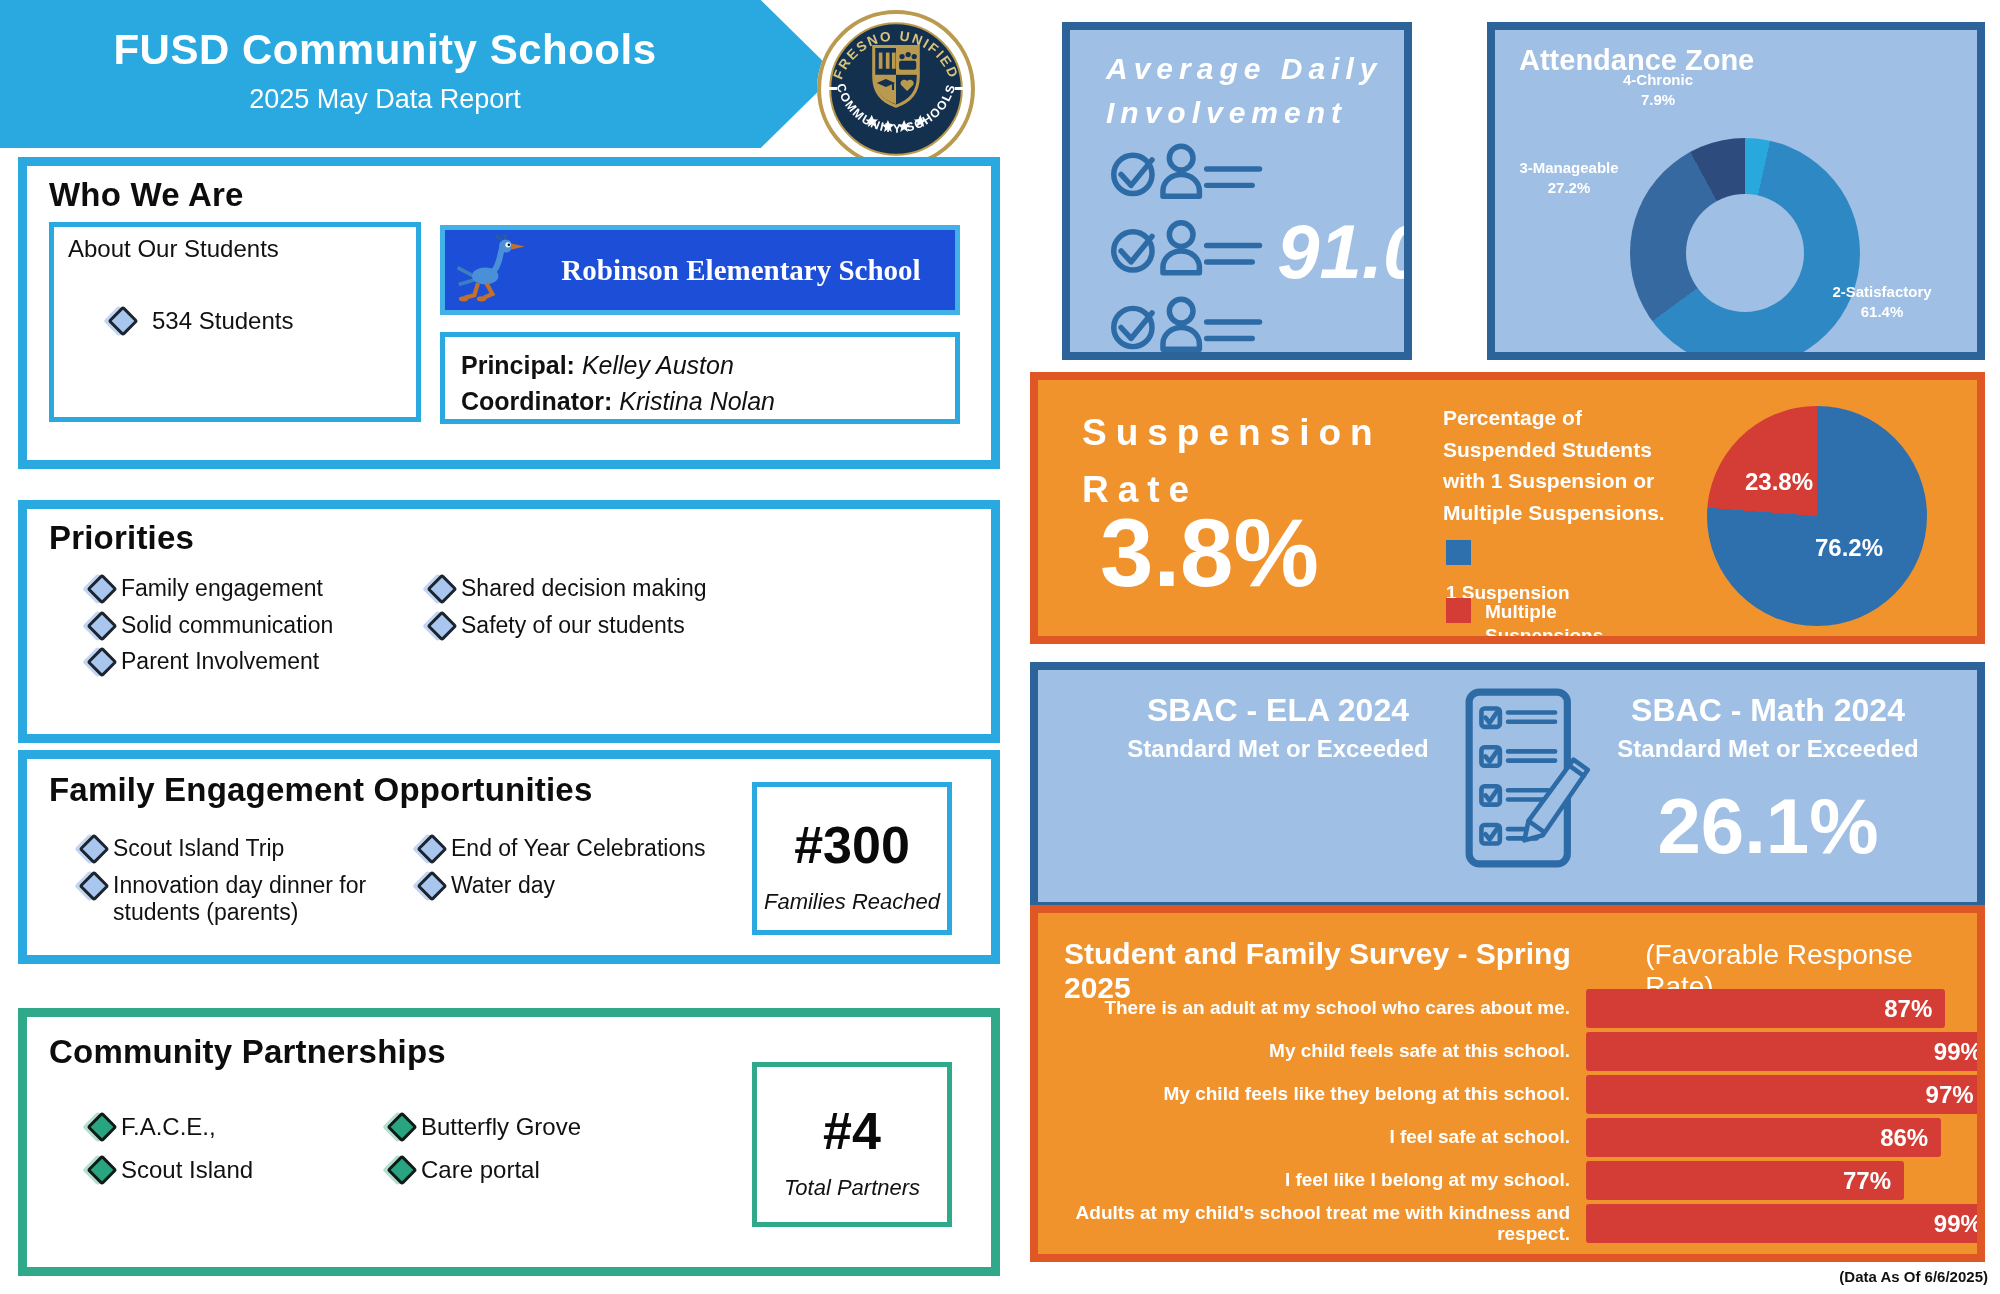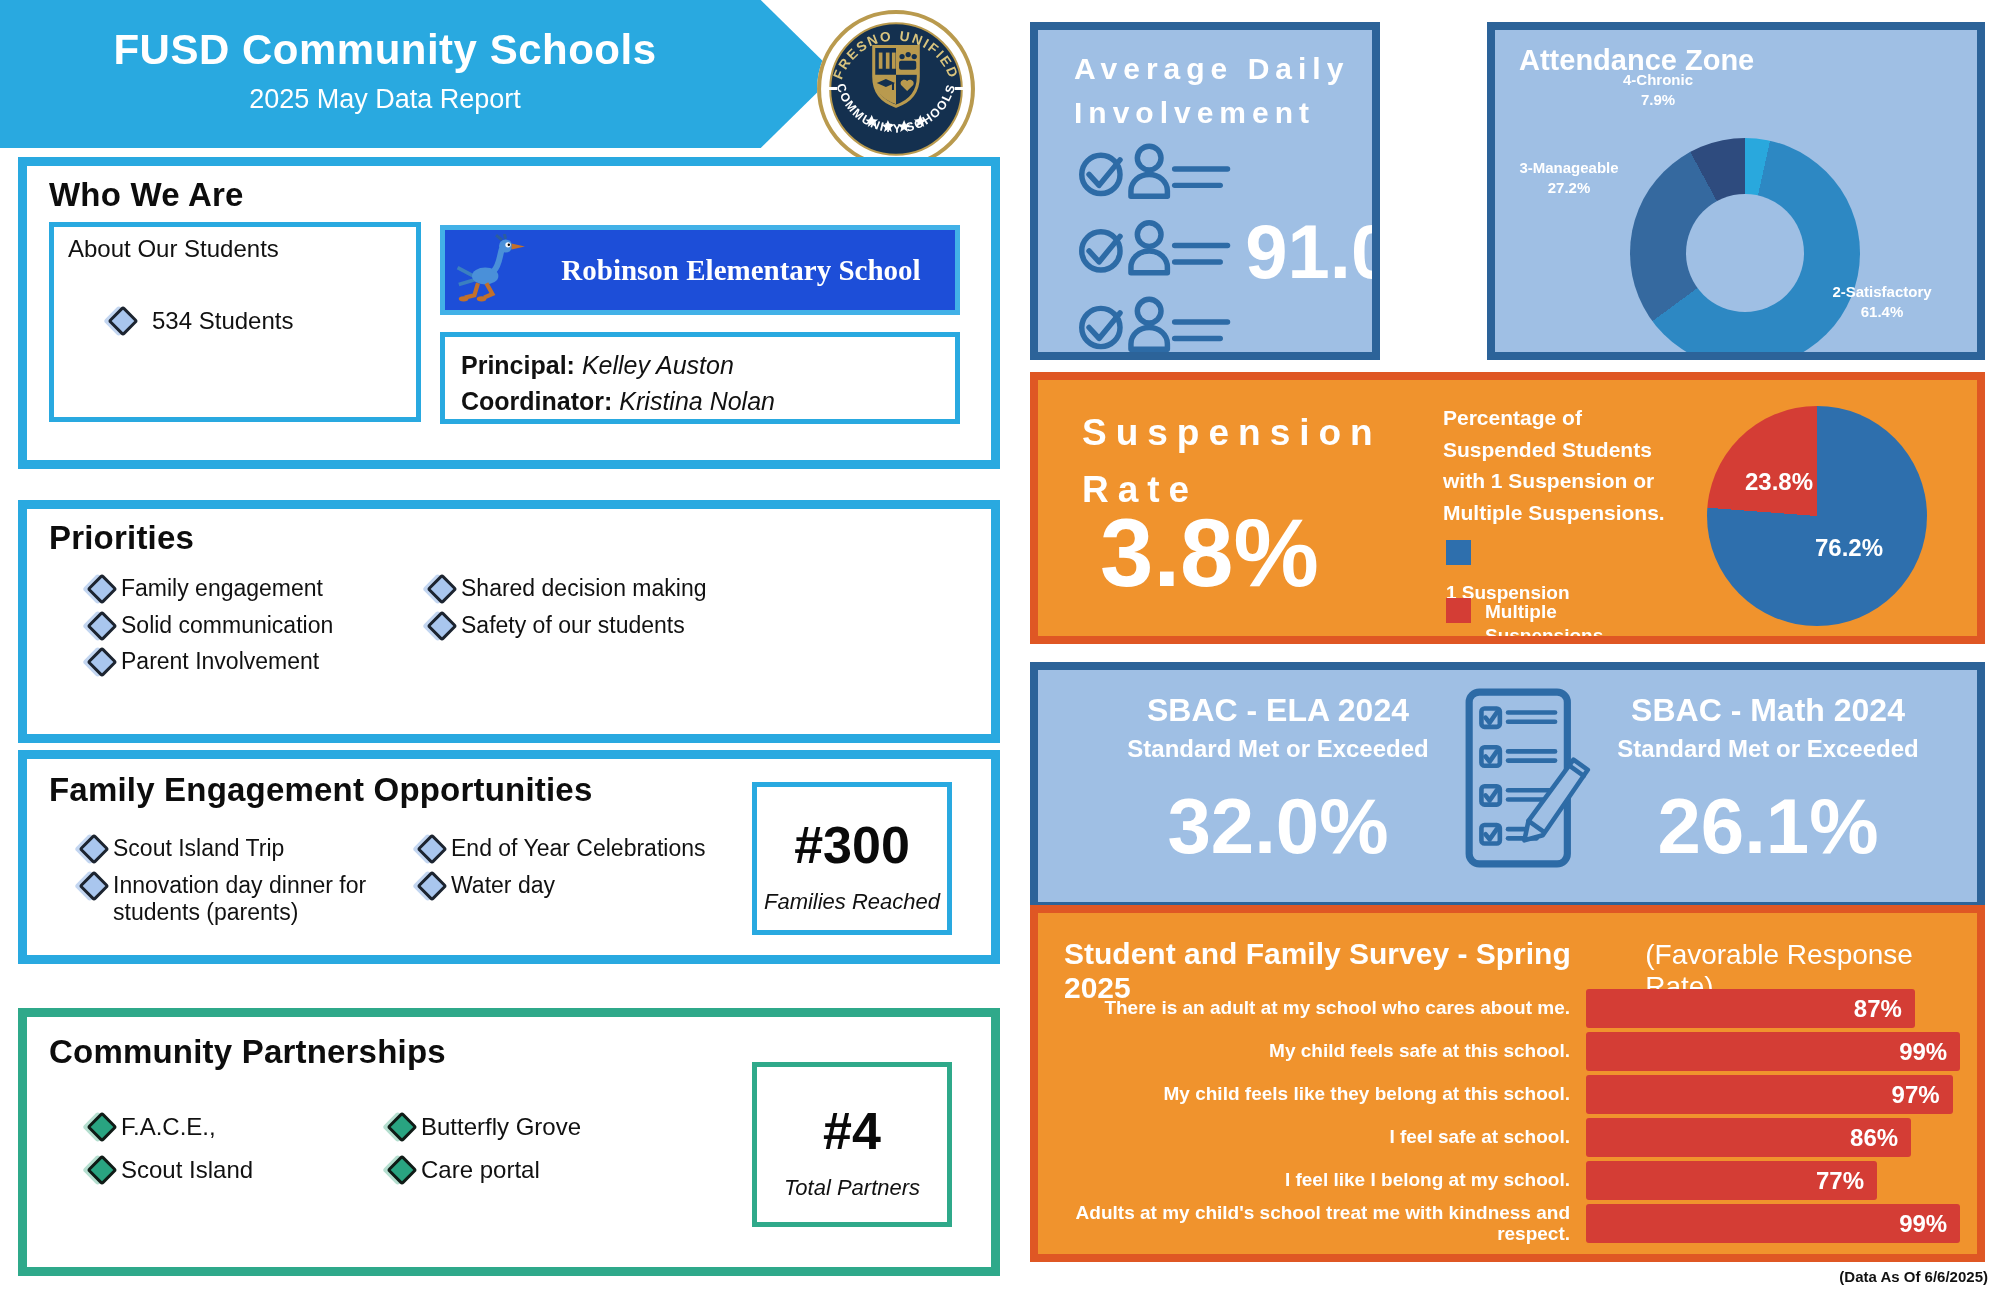--- a/index.html
+++ b/index.html
@@ -54,21 +54,21 @@
   .swatch{width:25px;height:25px;flex:0 0 auto;}
   .legend-lab{color:#fff;font-weight:800;font-size:19px;line-height:1.25;padding-top:2px;}
 
   .sbac-block{text-align:center;color:#fff;}
   .sbac-t{font-size:32px;font-weight:800;}
   .sbac-s{font-size:24px;font-weight:800;margin-top:6px;}
   .sbac-v{font-size:78px;font-weight:800;margin-top:18px;}
 
   .srow{display:flex;align-items:center;height:43px;}
   .sq{width:532px;text-align:right;color:#fff;font-weight:700;font-size:19px;line-height:1.1;flex:0 0 auto;}
-  .strack{width:378px;margin-left:16px;position:relative;height:39px;flex:0 0 auto;}
+  .strack{width:378px;margin-left:16px;position:relative;height:39px;flex:0 0 auto;padding-left:35px;}
   .sbar{position:absolute;left:0;top:0;height:39px;background:#d43d35;border-radius:3px;}
   .sval{position:absolute;right:13px;top:50%;transform:translateY(-50%);color:#fff;font-weight:700;font-size:24px;}
   .saxis{position:relative;height:30px;margin-left:548px;width:378px;}
   .saxis span{position:absolute;transform:translateX(-50%);color:#fff;font-weight:700;font-size:22px;top:4px;}
 
   .footnote{font-size:15px;font-weight:700;color:#111;}
 </style>
 </head>
 <body>
 
@@ -229,21 +229,21 @@
         <span class="dia green"></span>
         <span>Care portal</span>
       </li>
   </ul>
   <div class="abs innergreen statbox" style="left:725px;top:45px;width:200px;height:165px;">
     <div class="stat-num" style="margin-top:34px;">#4</div>
     <div class="stat-lab">Total Partners</div>
   </div>
 </div>
 
-<div class="abs panel-blue" style="left:1030px;top:22px;width:350px;height:338px;">
+<div class="abs panel-blue" style="left:1062px;top:22px;width:350px;height:338px;font-style:italic;">
   <div class="abs pt spaced" style="left:36px;top:22px;font-size:30px;">Average Daily</div>
   <div class="abs pt spaced" style="left:36px;top:66px;font-size:30px;">Involvement</div>
   <svg class="abs" style="left:28px;top:108px;" width="180" height="215" viewBox="0 0 175 236" fill="none" stroke="#2d6ba6" stroke-width="6" stroke-linecap="round" stroke-linejoin="round">
     <g>
       <circle cx="27" cy="40" r="21"></circle>
         <polyline points="14,40 25,52 48,24"></polyline>
       <circle cx="80" cy="22" r="13"></circle>
         <path d="M60 64 L60 58 A20 18 0 0 1 100 58 L100 64 Z"></path>
       <path d="M108 34 H166"></path>
         <path d="M108 52 H158"></path>
@@ -305,21 +305,20 @@
   <div class="abs pie" style="left: 669px; top: 26px; width: 220px; height: 220px; background: conic-gradient(rgb(46, 111, 173) 0%, rgb(46, 111, 173) 76.2%, rgb(212, 61, 53) 76.2%, rgb(212, 61, 53) 100%);">
     <span class="plabel" style="left:38px;top:62px;">23.8%</span>
     <span class="plabel" style="left:108px;top:128px;">76.2%</span>
   </div>
 </div>
 
 <div class="abs panel-blue" style="left:1030px;top:662px;width:955px;height:248px;">
   <div class="abs sbac-block" style="left:55px;top:22px;width:370px;">
     <div class="sbac-t">SBAC - ELA 2024</div>
     <div class="sbac-s">Standard Met or Exceeded</div>
-    <div class="sbac-v">32.0%</div>
   </div>
   <svg class="abs" style="left:424px;top:18px;" width="135" height="180" viewBox="0 0 130 176" fill="none" stroke="#2d6ba6" stroke-linecap="round" stroke-linejoin="round">
     <rect x="6" y="4" width="96" height="168" rx="10" stroke-width="7"></rect>
     <g stroke-width="4.5">
       <rect x="18" y="20" width="18" height="18" rx="3"></rect>
         <polyline points="22,29 26,34 33,24"></polyline>
       <path d="M44 24 H90"></path>
         <path d="M44 33 H90"></path>
       <rect x="18" y="58" width="18" height="18" rx="3"></rect>
         <polyline points="22,67 26,72 33,62"></polyline>

